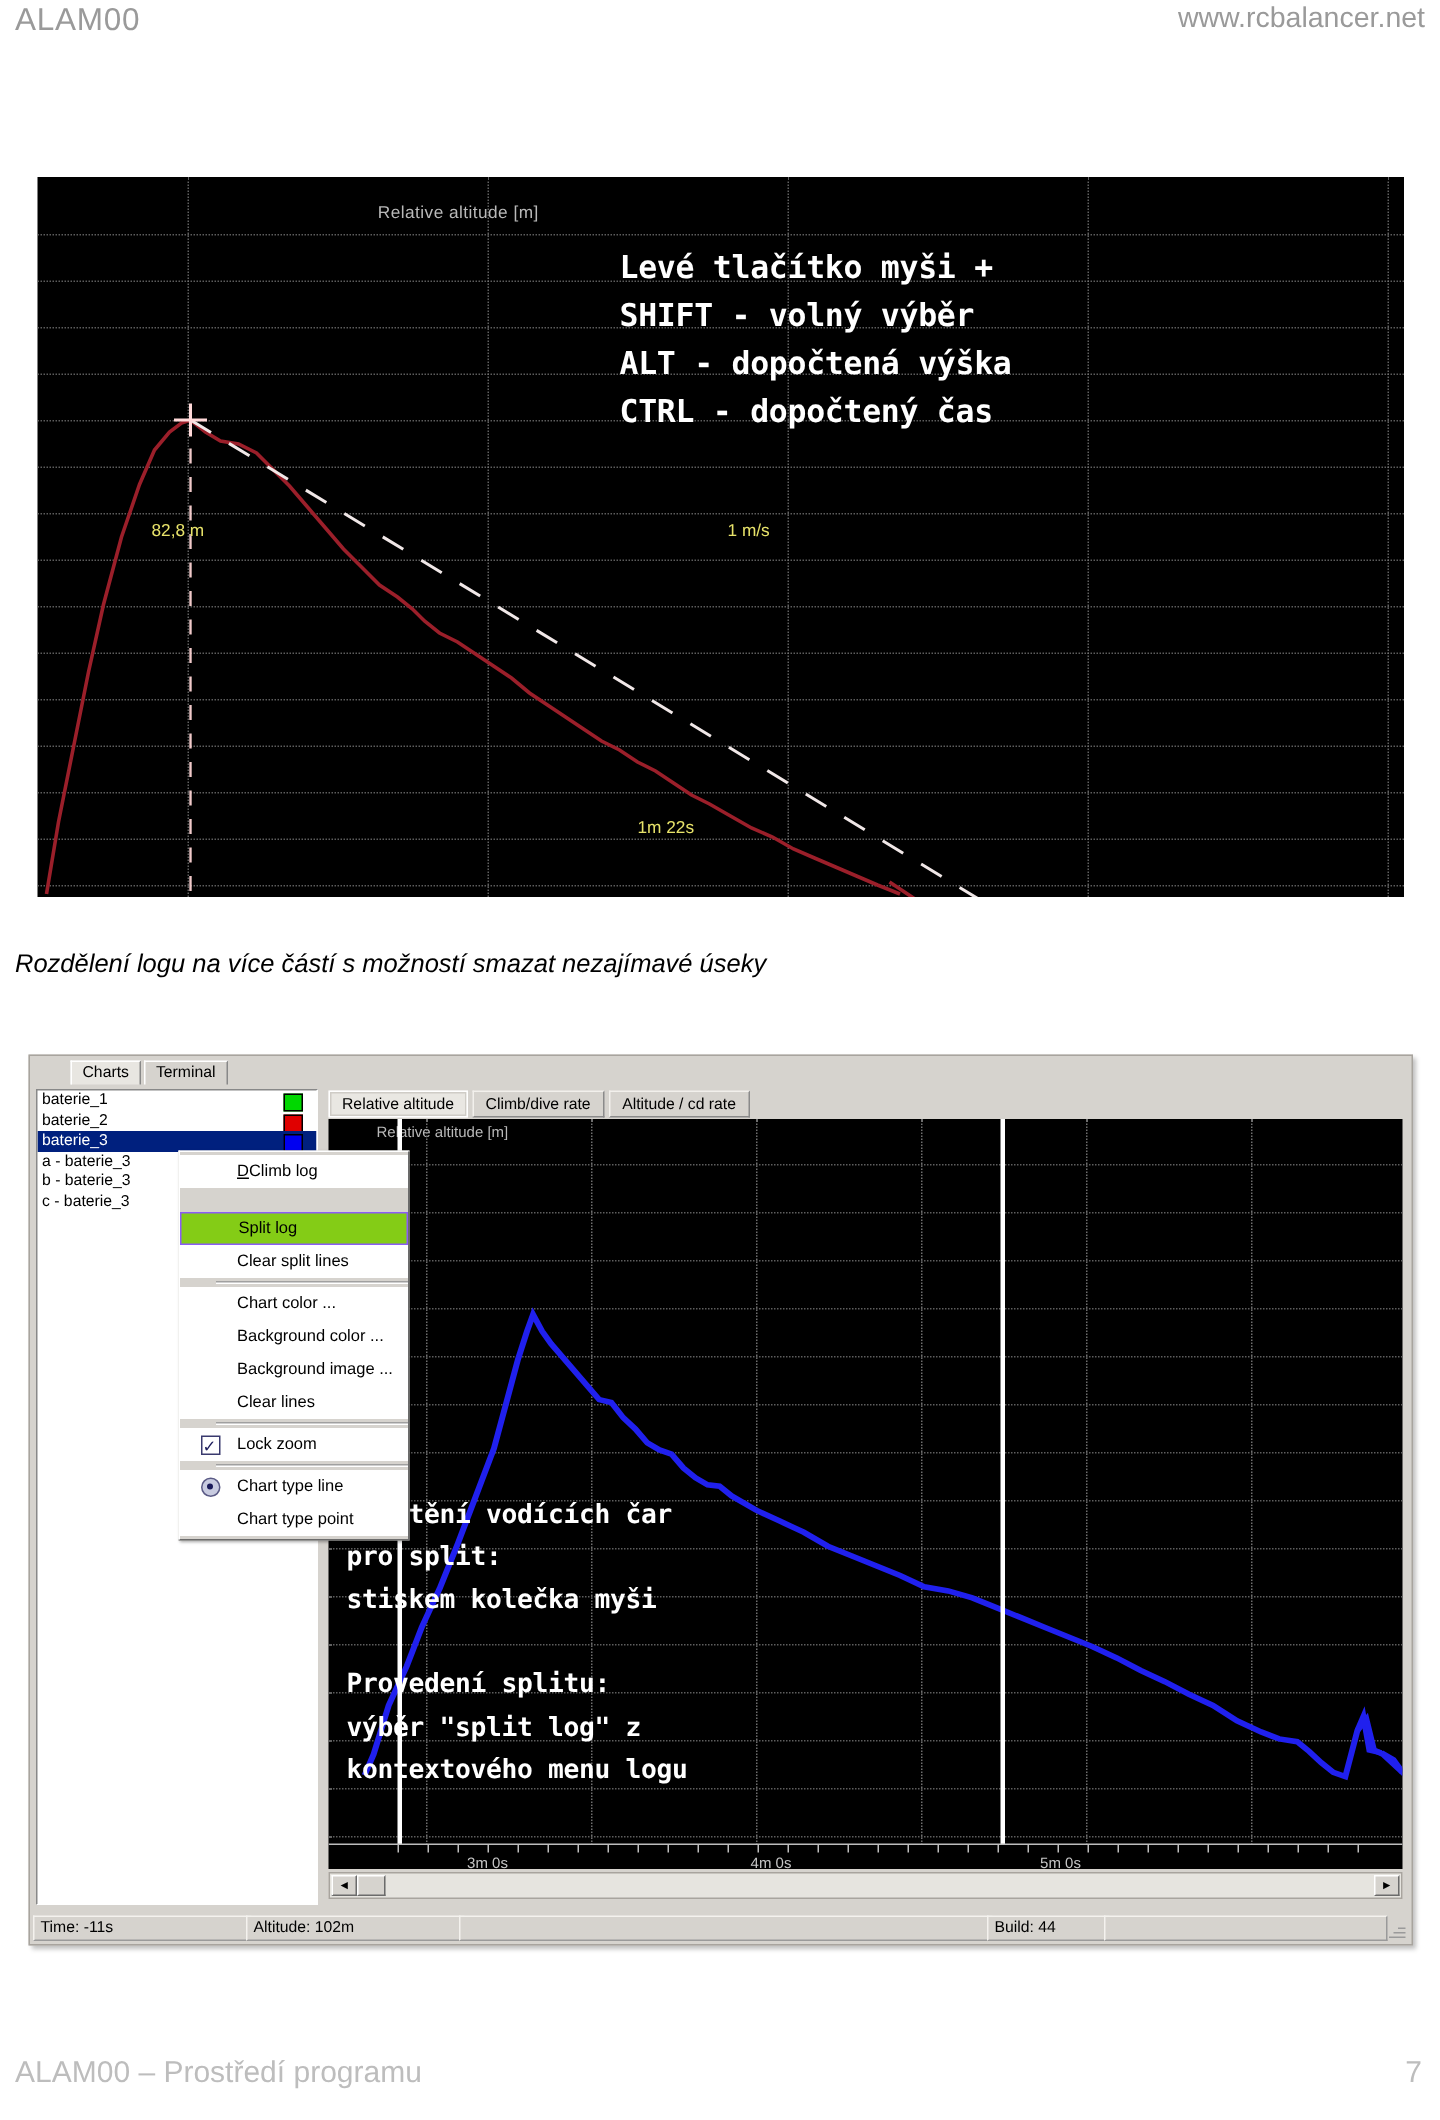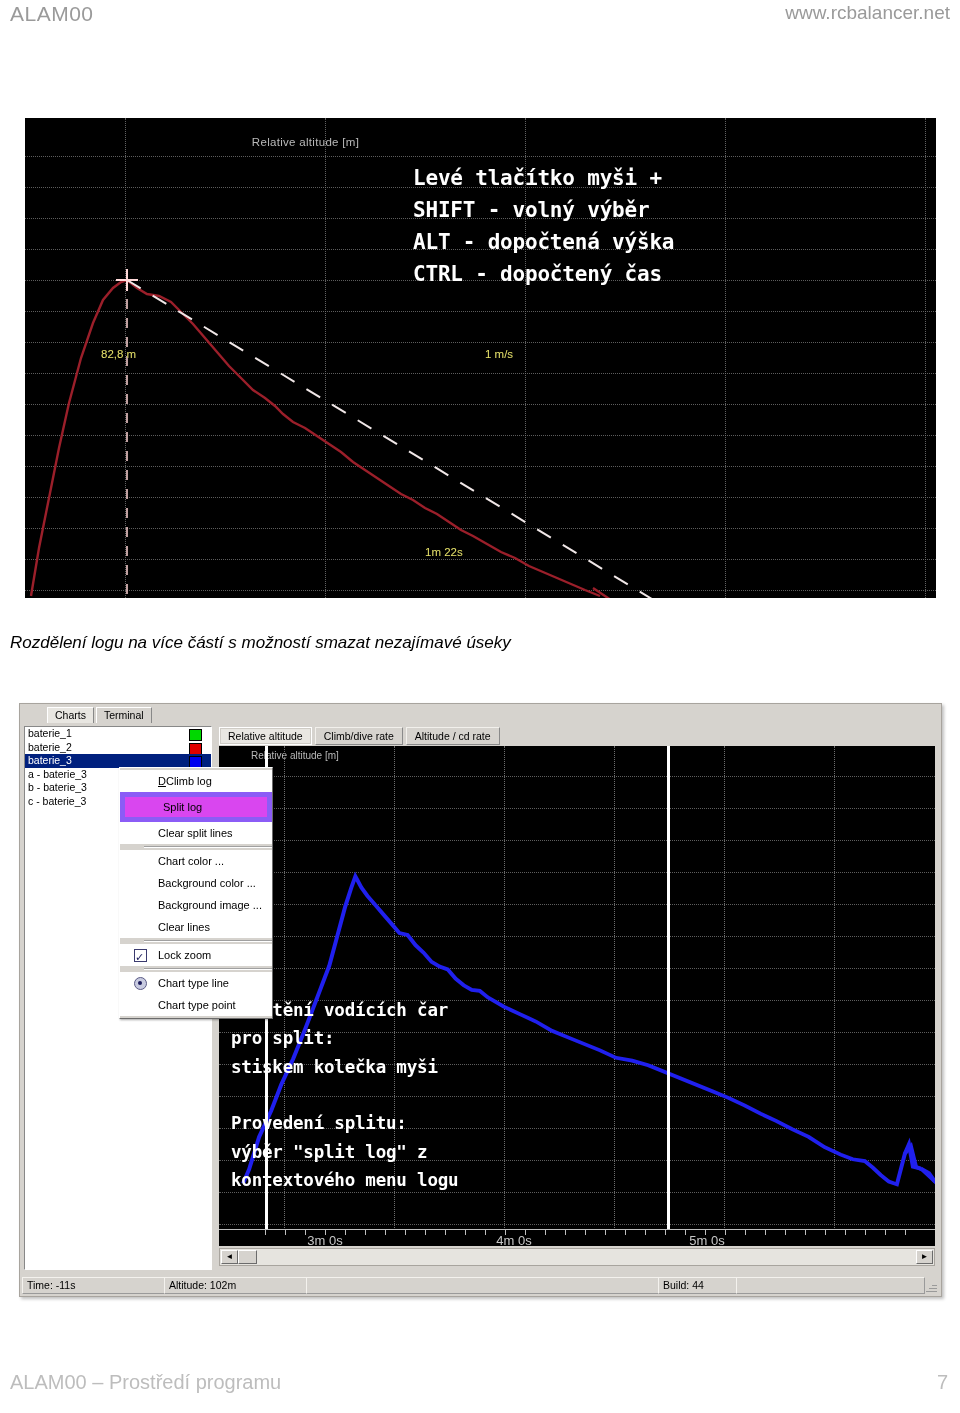--- a/index.html
+++ b/index.html
@@ -38,42 +38,42 @@
   .tab.sel{background:#e8e6e1;font-weight:normal;}
 
   .loglist{position:absolute;left:4px;top:22px;width:186px;height:542px;background:#fff;border:1px solid #888;border-right-color:#fff;border-bottom-color:#fff;font-size:10.5px;overflow:hidden;}
   .logitem{position:relative;height:13.5px;line-height:13.5px;padding-left:3px;color:#000;white-space:nowrap;}
   .logitem.sel{background:#00207e;color:#fff;}
   .swatch{position:absolute;right:9px;top:2px;width:11px;height:10px;border:1px solid #000;}
 
   .ctx{position:absolute;left:99px;top:63px;width:152px;background:#d6d3ce;border:1px solid #fff;border-right-color:#6b6b6b;border-bottom-color:#6b6b6b;box-shadow:1px 1px 2px rgba(0,0,0,.35);padding:2px 0;}
   .ctx-gutter{position:absolute;left:1px;top:1px;bottom:1px;width:21px;background:#d6d3ce;}
   .ctx-item{position:relative;height:22px;line-height:22px;padding-left:38px;font-size:11px;color:#000;background:#fff;white-space:nowrap;}
-  .ctx-item.hl{background:#d946ef;border:5px solid #8b5cf6;height:20px;line-height:20px;}
+  .ctx-item.hl{background:#84cc16;border:1px solid #8b5cf6;height:20px;line-height:20px;margin-top:16px;}
   .ctx-item u{text-decoration:underline;}
   .ctx-sep{height:1px;background:#fff;border-top:1px solid #a0a0a0;margin:2px 0 2px 24px;}
   .mk{position:absolute;left:14px;top:5px;width:11px;height:11px;}
   .mk.check{border:1px solid #3a3a6e;background:#fff;}
   .mk.check:after{content:"✓";position:absolute;left:0px;top:-4px;font-size:11px;color:#1a1a5a;}
   .mk.radio{border-radius:50%;background:#c8cbe0;border:1px solid #5a5a85;}
   .mk.radio:after{content:"";position:absolute;left:2.5px;top:2.5px;width:4px;height:4px;border-radius:50%;background:#1a1a5a;}
 
   .chartpane{position:absolute;left:197px;top:22px;right:4px;height:542px;background:#d6d3ce;}
   .ctabs{position:absolute;left:2px;top:1px;height:17px;}
   .ctab{float:left;height:16px;padding:0 8px;font-size:10.5px;line-height:16px;background:#d6d3ce;border:1px solid #f2f0ec;border-right-color:#8a8a8a;border-bottom-color:#8a8a8a;margin-right:3px;color:#000;}
   .ctab.sel{background:#e9e7e2;border:1px solid #fff;box-shadow:inset 0 0 0 1px #cfccc6;}
 
   .chart2{position:absolute;left:2px;top:20px;right:2px;bottom:22px;background:#000;overflow:hidden;}
   .c2-title{position:absolute;left:32px;top:4px;color:#b9b9b9;font-size:10px;}
   .hgrid2{position:absolute;left:0;width:100%;height:0;border-top:1px dotted #5e5e5e;}
   .vgrid2{position:absolute;top:0;bottom:16px;width:0;border-left:1px dotted #6e6e6e;}
   .splitline{position:absolute;top:0;bottom:16px;width:3px;background:#fff;}
   .axis2{position:absolute;left:0;right:0;bottom:16px;height:1px;background:#bdbdbd;}
   .tick2{position:absolute;bottom:11px;width:1px;height:5px;background:#bdbdbd;}
-  .xlab2{position:absolute;bottom:-2px;color:#c6c6c6;font-size:13px;transform:translateX(-50%);white-space:nowrap;}
+  .xlab2{position:absolute;bottom:-2px;color:#c6c6c6;font-size:10px;transform:translateX(-50%);white-space:nowrap;}
 
   .ovl{position:absolute;color:#fff;font-family:"DejaVu Sans Mono","Liberation Mono",monospace;font-size:17.5px;line-height:1.62;white-space:pre;font-weight:bold;letter-spacing:-.2px;}
 
   .hscroll{position:absolute;left:2px;right:2px;bottom:2px;height:16px;background:#e6e4df;border:1px solid #a8a49e;}
   .sbtn{position:absolute;top:1px;width:15px;height:12px;background:#d6d3ce;border:1px solid #fff;border-right-color:#6b6b6b;border-bottom-color:#6b6b6b;font-size:8px;line-height:12px;text-align:center;color:#000;}
   .sthumb{position:absolute;top:1px;left:18px;width:17px;height:12px;background:#d6d3ce;border:1px solid #fff;border-right-color:#6b6b6b;border-bottom-color:#6b6b6b;}
 
   .statusbar{position:absolute;left:2px;right:2px;bottom:2px;height:17px;background:#d6d3ce;}
   .scell{position:absolute;top:0;height:15px;line-height:15px;font-size:10.5px;padding-left:4px;color:#000;border:1px solid #f4f2ee;border-right-color:#9a9a9a;border-bottom-color:#9a9a9a;background:#d6d3ce;white-space:nowrap;}
   .grip{position:absolute;right:2px;bottom:1px;width:12px;height:12px;}

